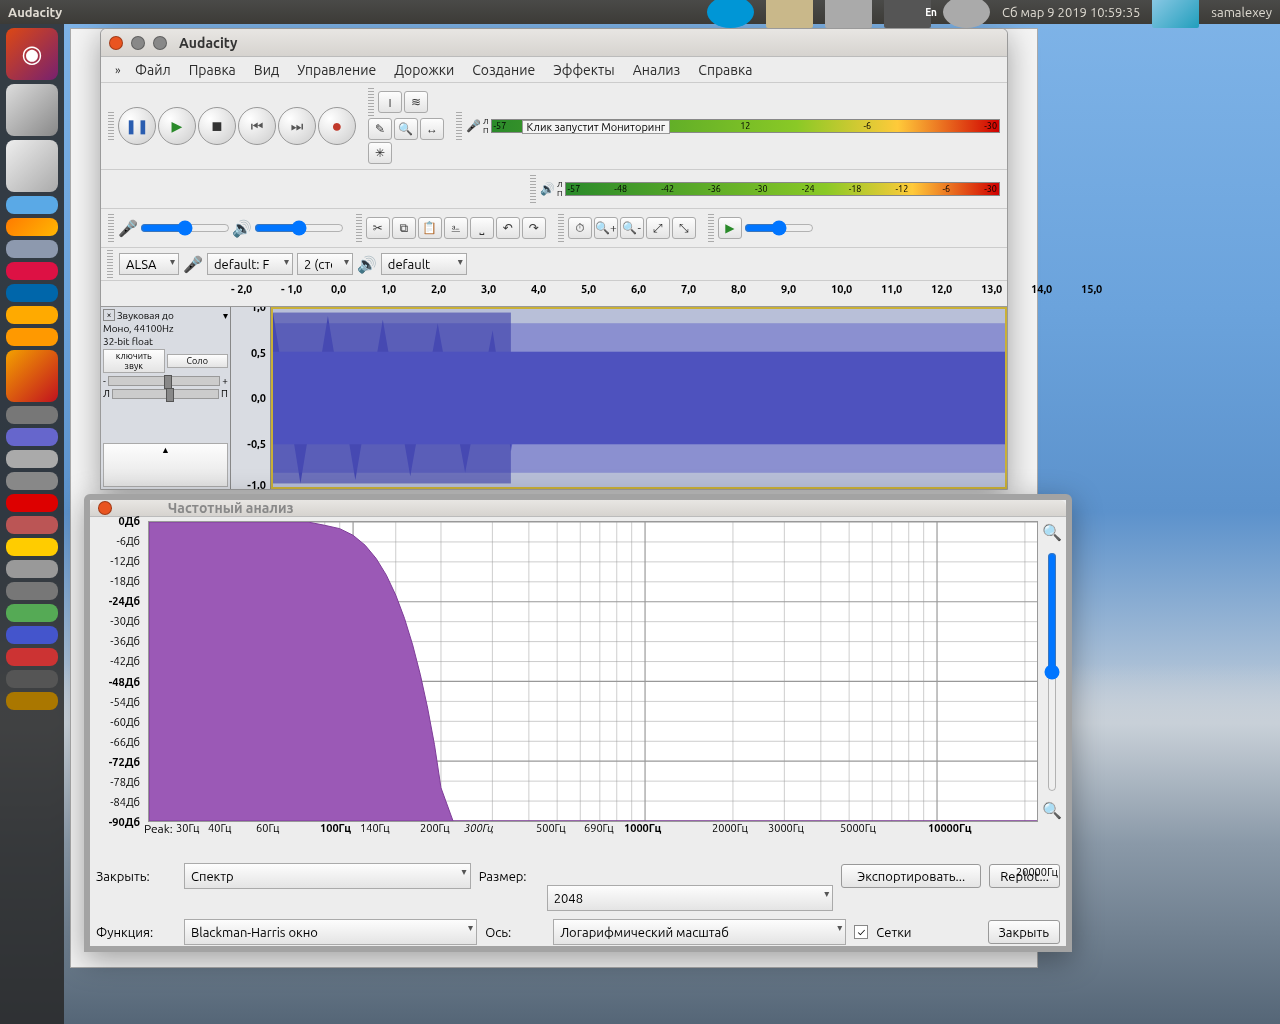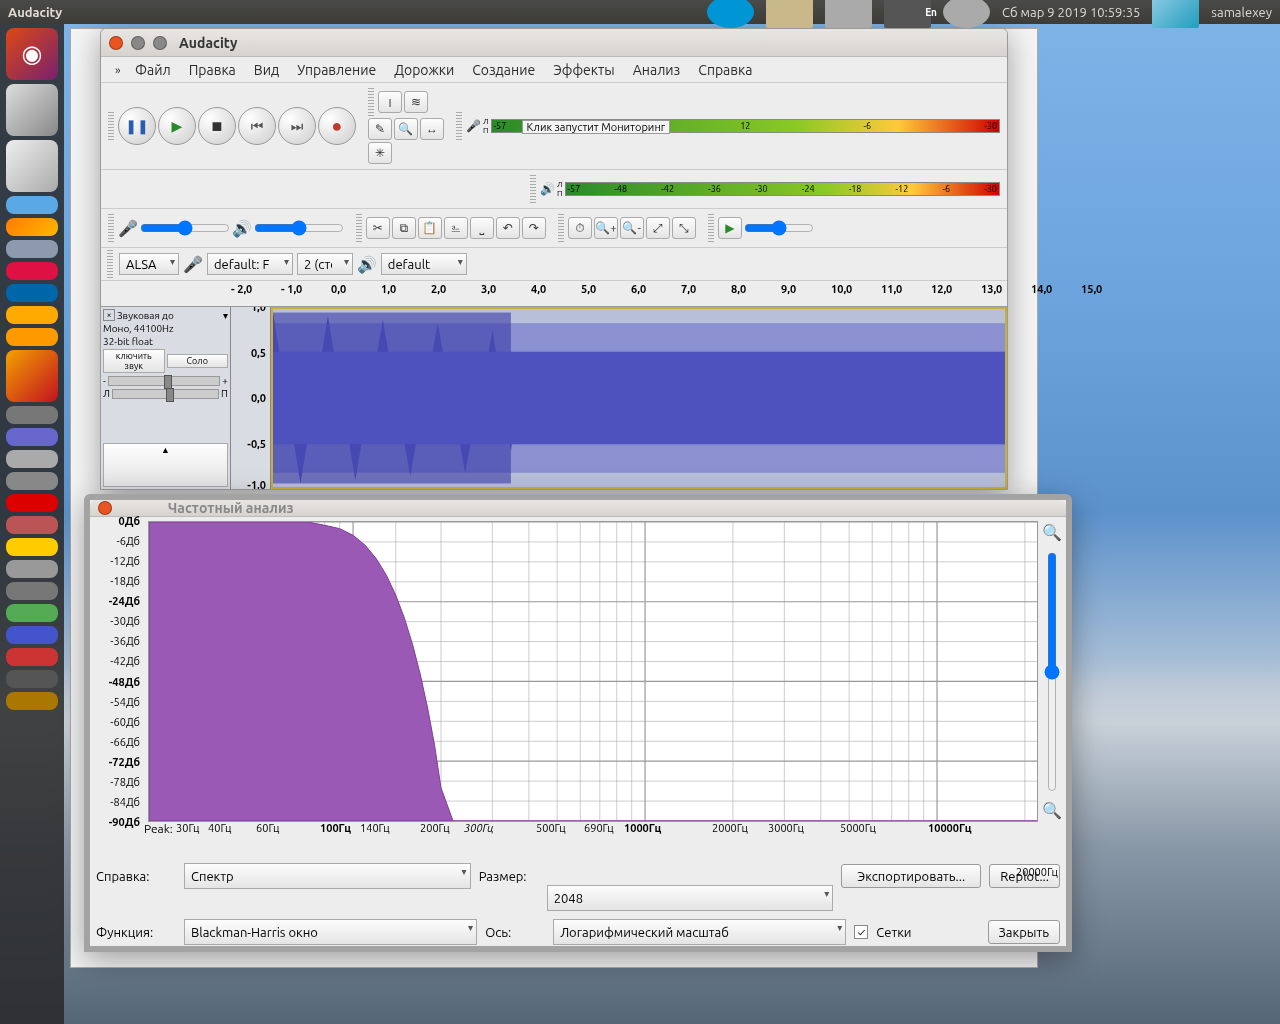--- a/index.html
+++ b/index.html
@@ -436,21 +436,21 @@
       <span style="left: 624px;">3000Гц</span>
       <span style="left: 696px;">5000Гц</span>
       <span class="bold" style="left: 784px;">10000Гц</span>
       <span style="left: 872px; margin-top: 44px;">20000Гц</span>
     </div>
   <div class="freq-status">
     <div>Peak:</div>
   </div>
   <div class="freq-controls">
     <div class="row">
-      <label>Справка:</label>
+      <label>Закрыть:</label>
       <div class="select-wrap" style="flex:1;"><input class="sel" style="width: 100%;" readonly="" value="Спектр"></div>
       <label style="width:60px;">Размер:</label>
       <div class="select-wrap" style="flex:1;margin-top:44px;"><input class="sel" style="width: 100%;" readonly="" value="2048"></div>
       <button class="btn wide">Экспортировать...</button>
       <button class="btn">Replot...</button>
     </div>
     <div class="row">
       <label>Функция:</label>
       <div class="select-wrap" style="flex:1;"><input class="sel" style="width: 100%;" readonly="" value="Blackman-Harris окно"></div>
       <label style="width:60px;">Ось:</label>

